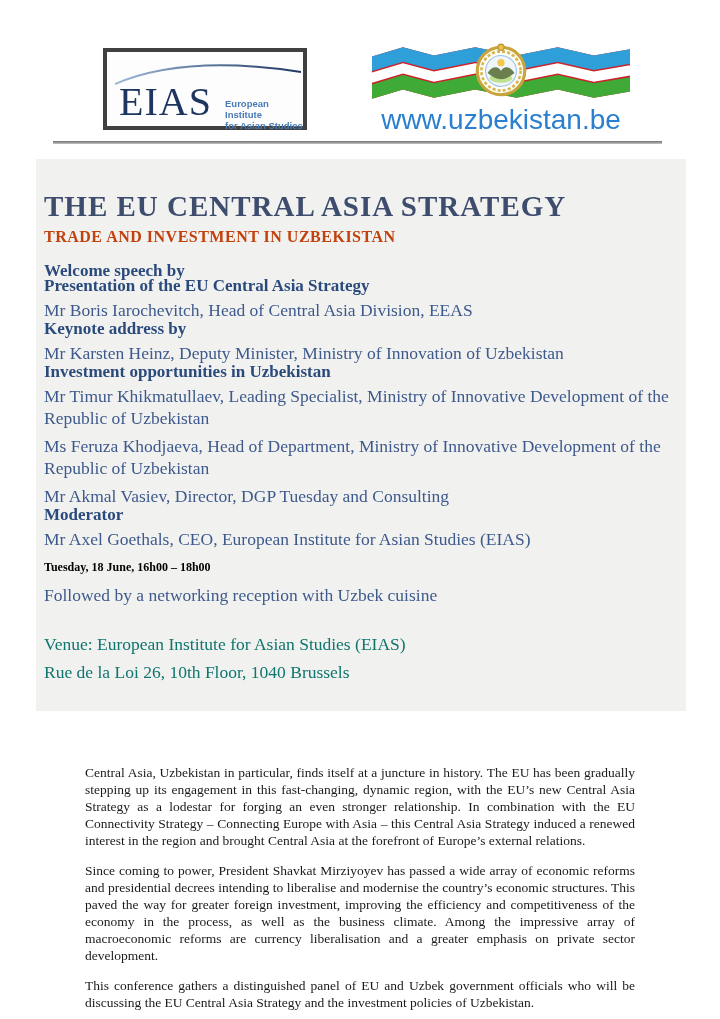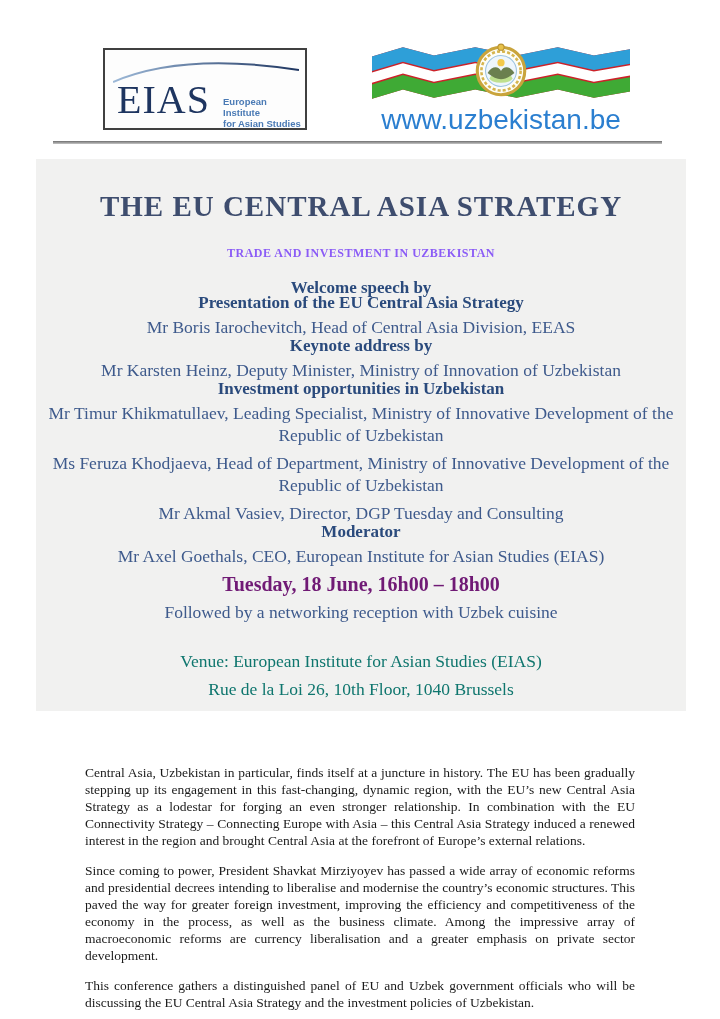--- a/index.html
+++ b/index.html
@@ -3,21 +3,21 @@
 <meta charset="utf-8">
 <style>
   html,body{margin:0;padding:0;}
   body{
     width:720px;height:1019px;background:#ffffff;position:relative;overflow:hidden;
     font-family:"Liberation Serif", serif;
   }
   
   .eias-logo{
     position:absolute;left:103px;top:48px;width:204px;height:82px;
-    background:#fdfdfd;border:2px solid #404040;box-sizing:border-box;
+    background:#fdfdfd;border:4px solid #404040;box-sizing:border-box;
   }
   .eias-inner{position:relative;width:100%;height:100%;}
   .eias-swoosh{position:absolute;left:8px;top:8px;}
   .eias-word{
     position:absolute;left:12px;top:26px;
     font-family:"Liberation Serif",serif;font-size:40px;color:#1e3560;letter-spacing:1px;
   }
   .eias-sub{
     position:absolute;left:118px;top:46px;
     font-family:Liberation Sans, sans-serif;font-size:9.5px;line-height:11px;color:#4a7ab5;font-weight:bold;
@@ -30,32 +30,31 @@
   }
   
   .divider{
     position:absolute;left:53px;top:141px;width:609px;height:3px;
     background:linear-gradient(#6e6e6e,#c6c6c6);
   }
   
   .flyer{
     position:absolute;left:36px;top:159px;width:650px;height:552px;
     background:#f1f1f0;box-sizing:border-box;padding:32px 8px 10px 8px;
-    text-align:center;
   }
   .flyer-title{
     font-size:29px;line-height:30px;font-weight:bold;color:#3e4d6e;letter-spacing:1px;margin:0;
   }
   .flyer-subtitle{
-    font-size:12px;line-height:17px;font-weight:bold;color:#8b5cf6;letter-spacing:0.5px;margin:24px 0 0;
+    font-size:16px;line-height:17px;font-weight:bold;color:#c2410c;letter-spacing:0.5px;margin:7px 0 0;
   }
   .program{margin-top:18px;}
   .p-label{font-size:17px;line-height:15px;font-weight:bold;color:#2a4a7c;margin:0 0 0;}
   .p-speaker{font-size:17.5px;line-height:22px;color:#3e5a8c;margin:6px 0 0;}
-  .p-datetime{font-size:20px;line-height:22px;font-weight:bold;color:#701a75;margin:6px 0 0;}
+  .p-datetime{font-size:12px;line-height:22px;font-weight:bold;color:#000000;margin:6px 0 0;}
   .venue{margin-top:24px;font-size:17.5px;line-height:28px;color:#0f766e;}
   
   .body-text{
     position:absolute;left:85px;top:764px;width:550px;
     font-size:13.5px;line-height:17px;color:#1a1a1a;text-align:justify;
   }
   .body-text p{margin:0 0 13px 0;}
 </style>
 </head>
 <body>

